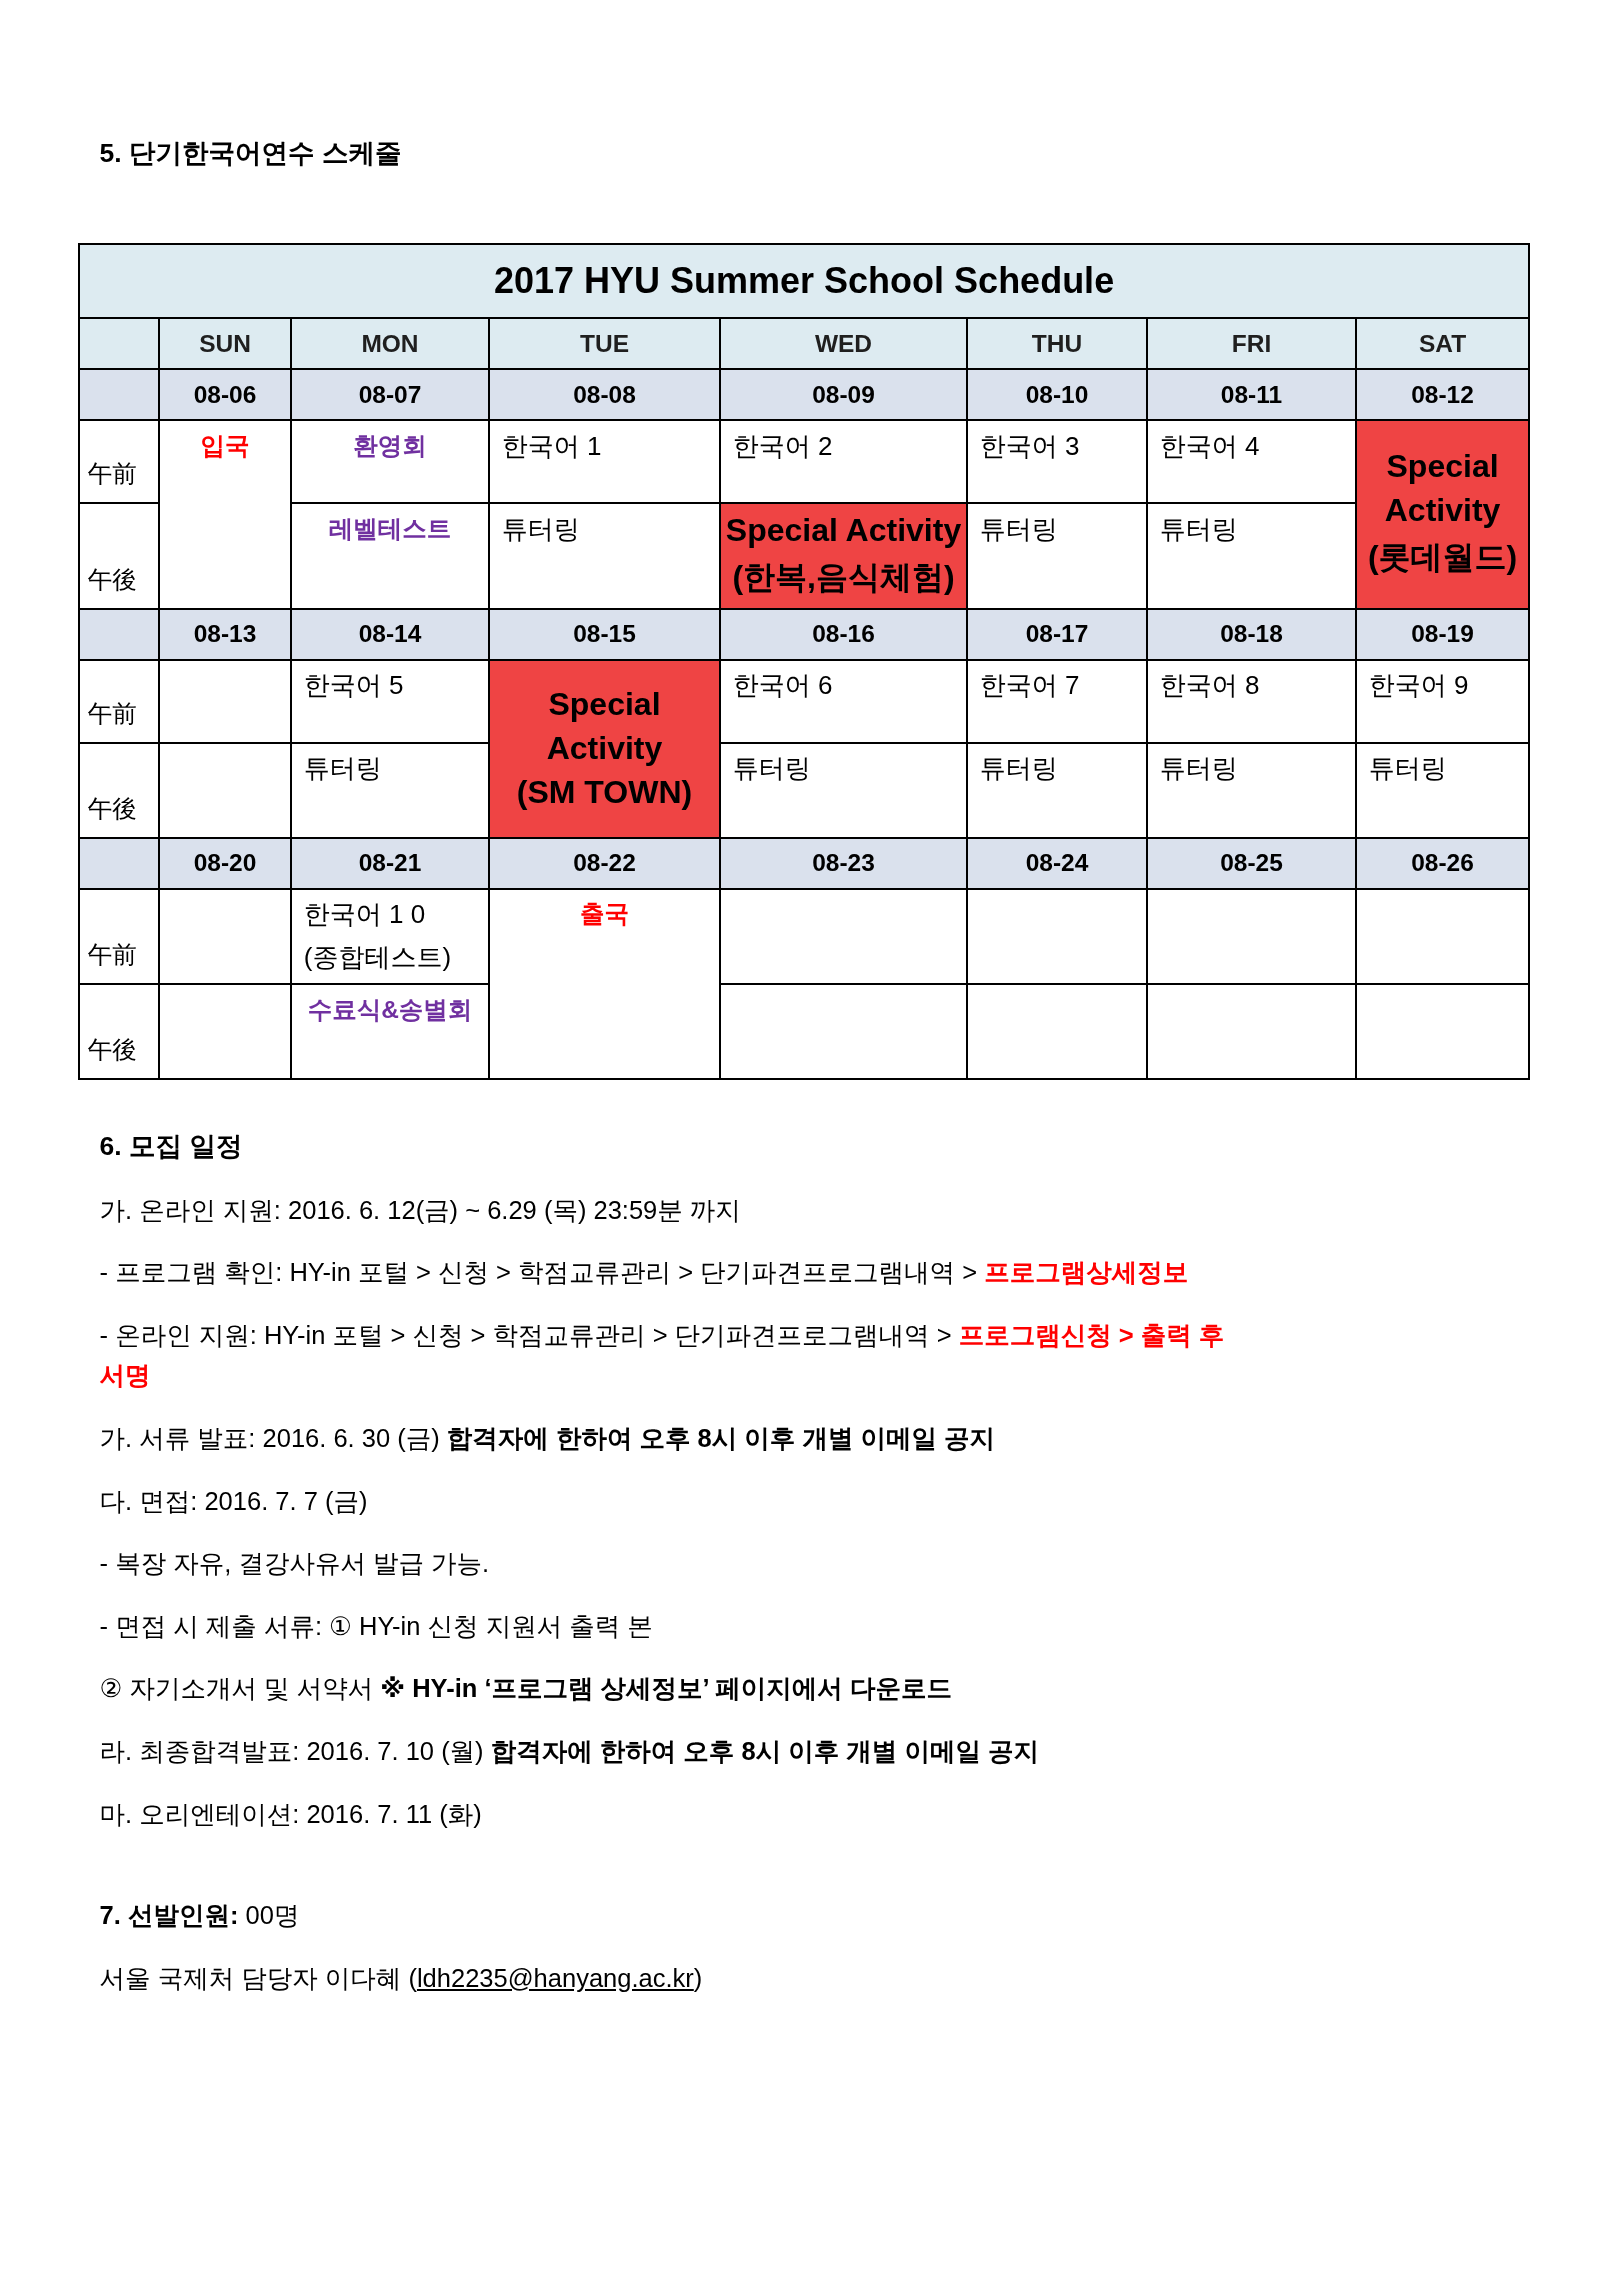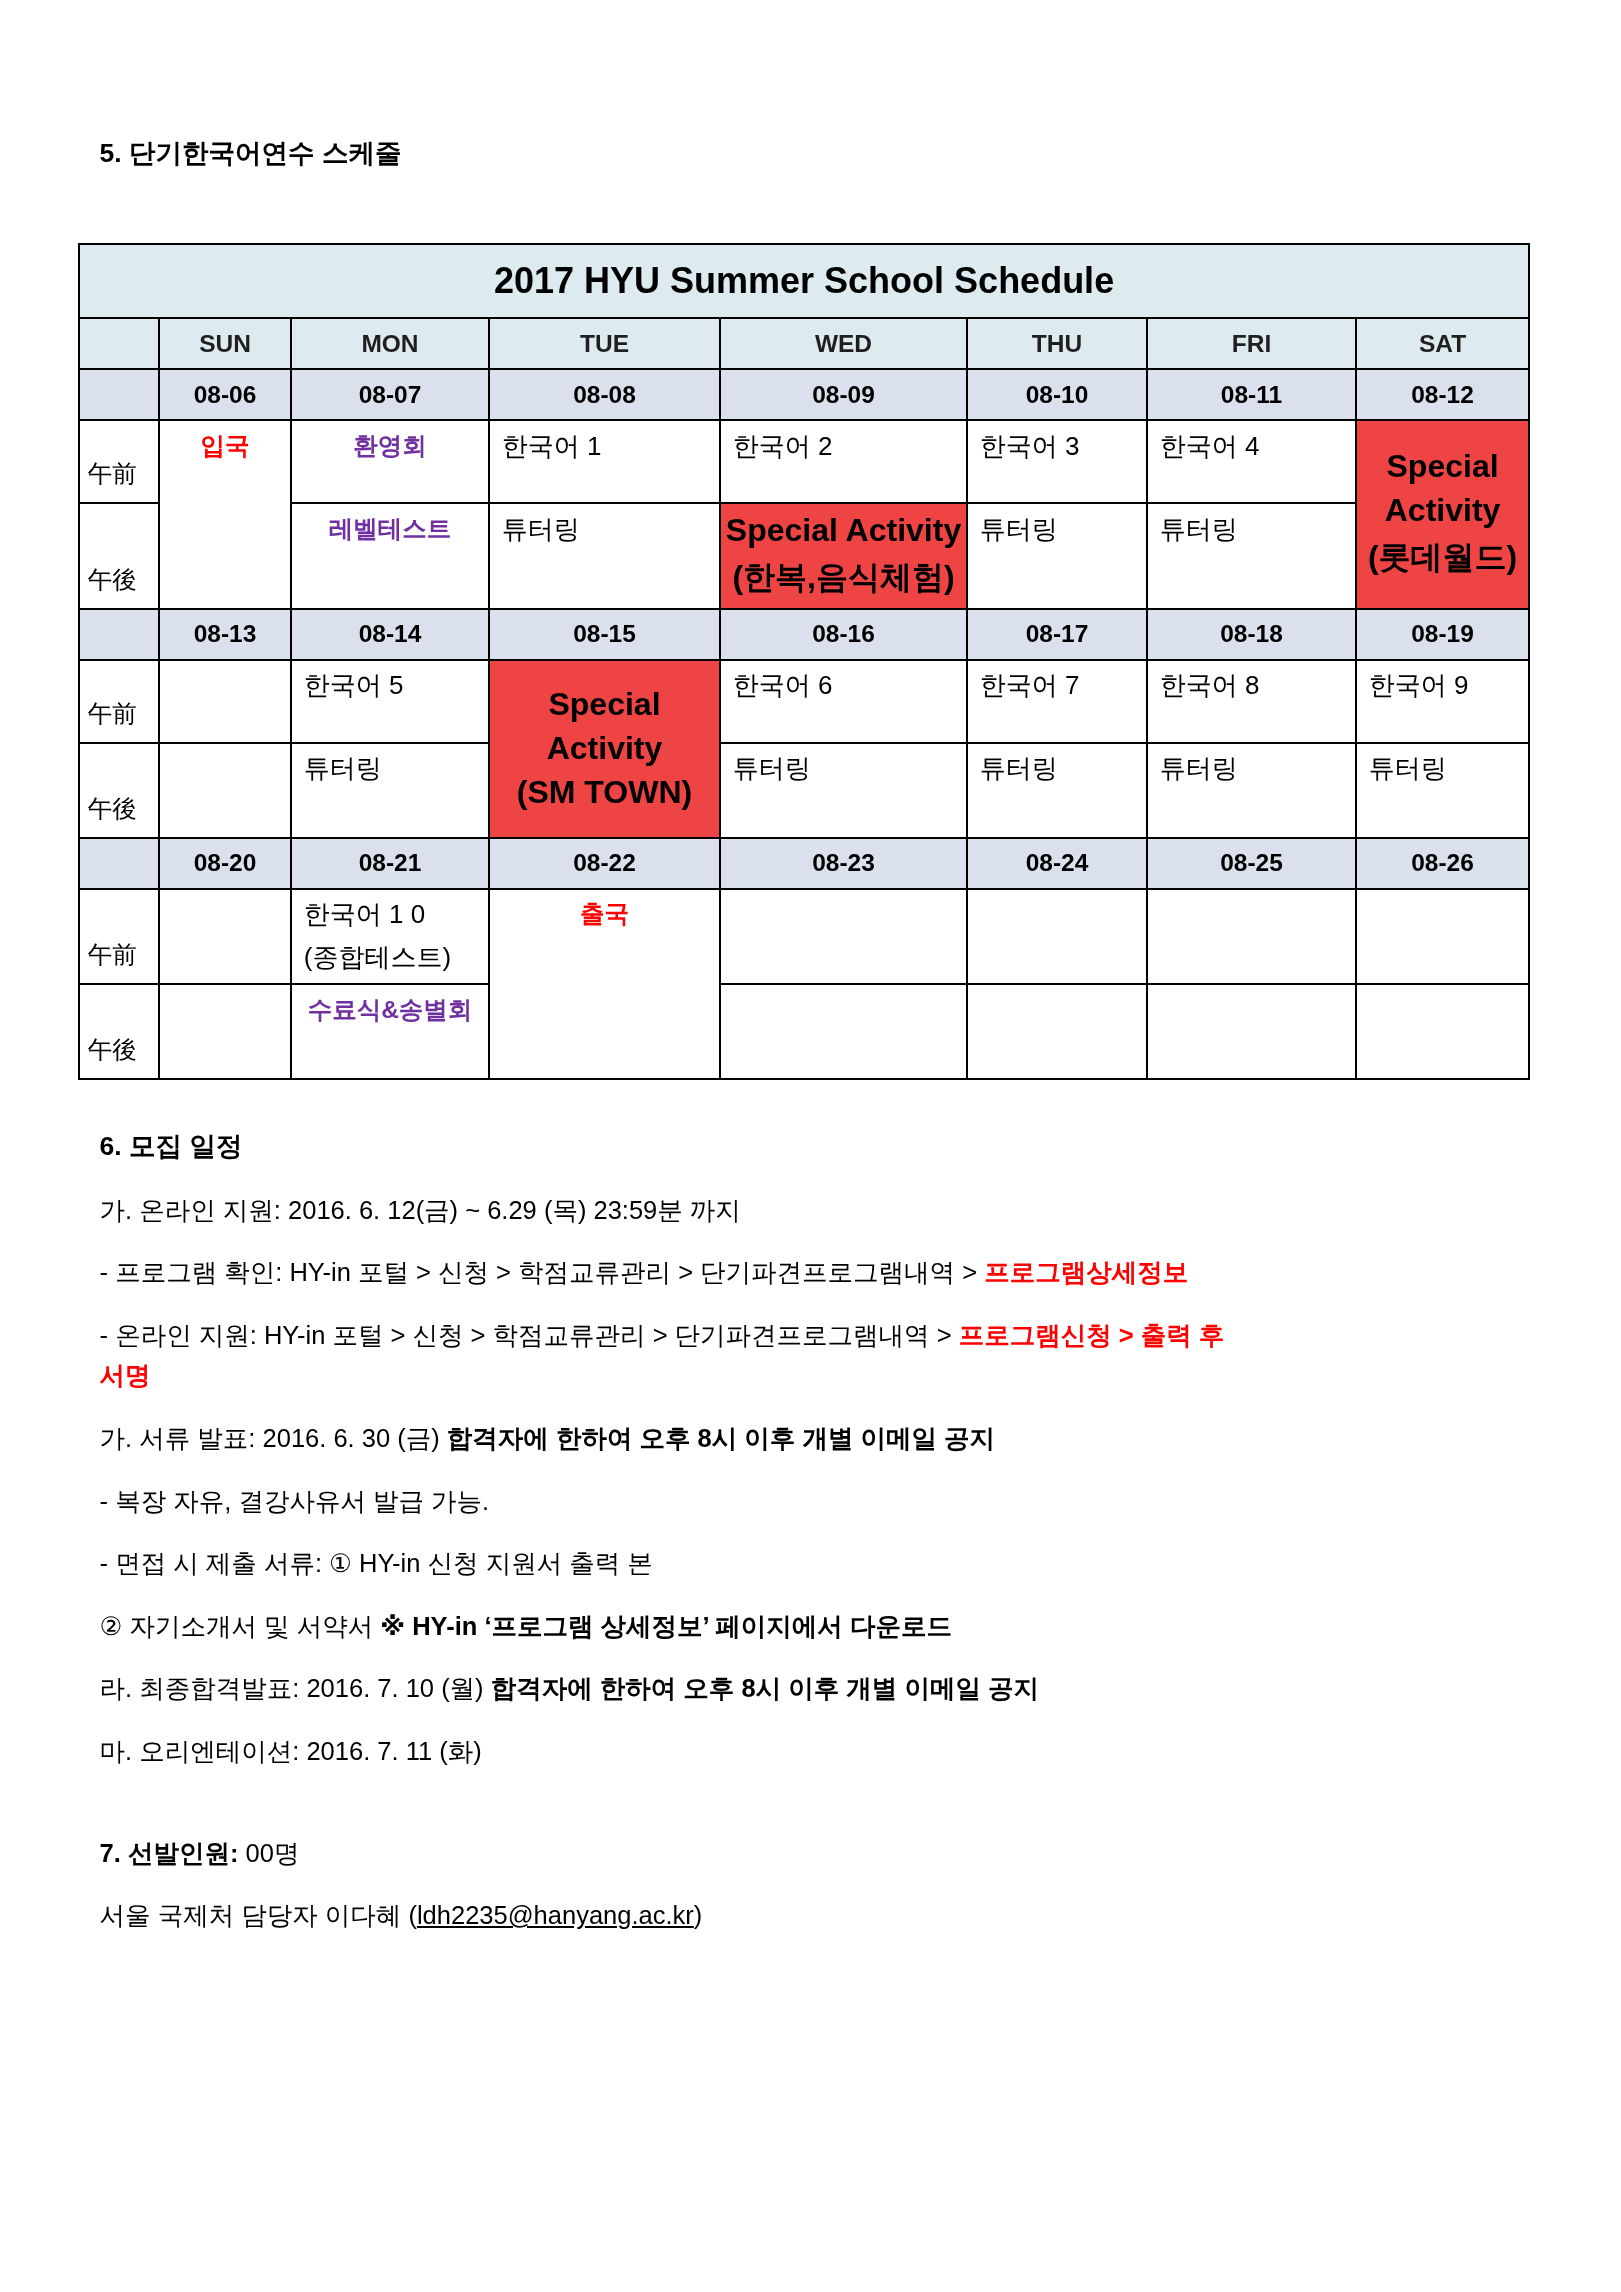--- a/index.html
+++ b/index.html
@@ -177,20 +177,21 @@
   </tbody>
     </table>
 
   <div class="bodytext">
     <p class="h-sec" style="margin-left:0">6. 모집 일정</p>
     <p>가. 온라인 지원: 2016. 6. 12(금) ~ 6.29 (목) 23:59분 까지</p>
     <p><span>- 프로그램 확인: HY-in 포털 &gt; 신청 &gt; 학점교류관리 &gt; 단기파견프로그램내역 &gt; </span><span class="redb">프로그램상세정보</span></p>
     <p style="margin-bottom:9.8px"><span>- 온라인 지원: HY-in 포털 &gt; 신청 &gt; 학점교류관리 &gt; 단기파견프로그램내역 &gt; </span><span class="redb">프로그램신청 &gt; 출력 후</span></p>
     <p class="redb">서명</p>
     <p><span>가. 서류 발표: 2016. 6. 30 (금) </span><span class="b">합격자에 한하여 오후 8시 이후 개별 이메일 공지</span></p>
+    <p>다. 면접: 2016. 7. 7 (금)</p>
     <p class="indent1">- 복장 자유, 결강사유서 발급 가능.</p>
     <p class="indent1">- 면접 시 제출 서류: ① HY-in 신청 지원서 출력 본</p>
     <p class="indent2"><span>② 자기소개서 및 서약서 </span><span class="b">※ HY-in ‘프로그램 상세정보’ 페이지에서 다운로드</span></p>
     <p><span>라. 최종합격발표: 2016. 7. 10 (월) </span><span class="b">합격자에 한하여 오후 8시 이후 개별 이메일 공지</span></p>
     <p>마. 오리엔테이션: 2016. 7. 11 (화)</p>
 
     <p class="sec-gap"><span class="b">7. 선발인원:</span><span> 00명</span></p>
 
     <p><span>서울 국제처 담당자 이다혜 (</span><a class="email">ldh2235@hanyang.ac.kr</a><span>)</span></p>
   </div>

